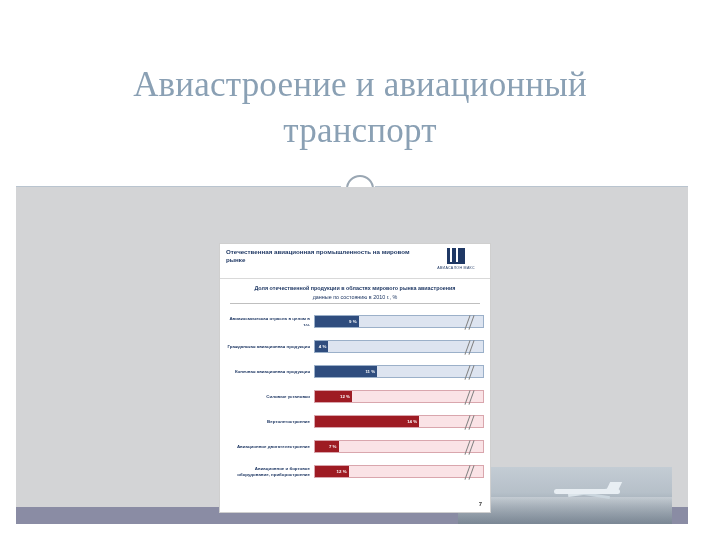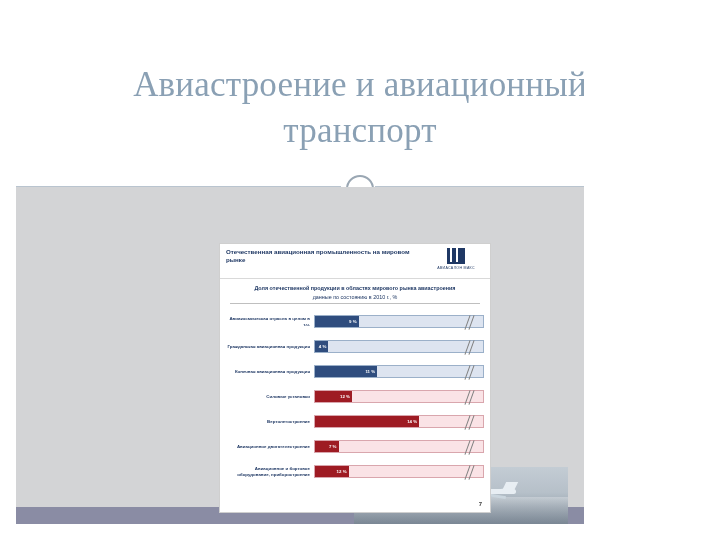--- a/index.html
+++ b/index.html
@@ -8,21 +8,21 @@
   }
   body {
     width: 720px;
     height: 540px;
     background: #ffffff;
     font-family: "Liberation Sans", sans-serif;
     overflow: hidden;
   }
   .slide {
     position: relative;
-    width: 584px;
+    width: 688px;
     height: 540px;
     background: #ffffff;
     overflow: hidden;
   }
   
   .title-zone {
     position: absolute;
     left: 0; top: 0;
     width: 720px;
     height: 186px;

